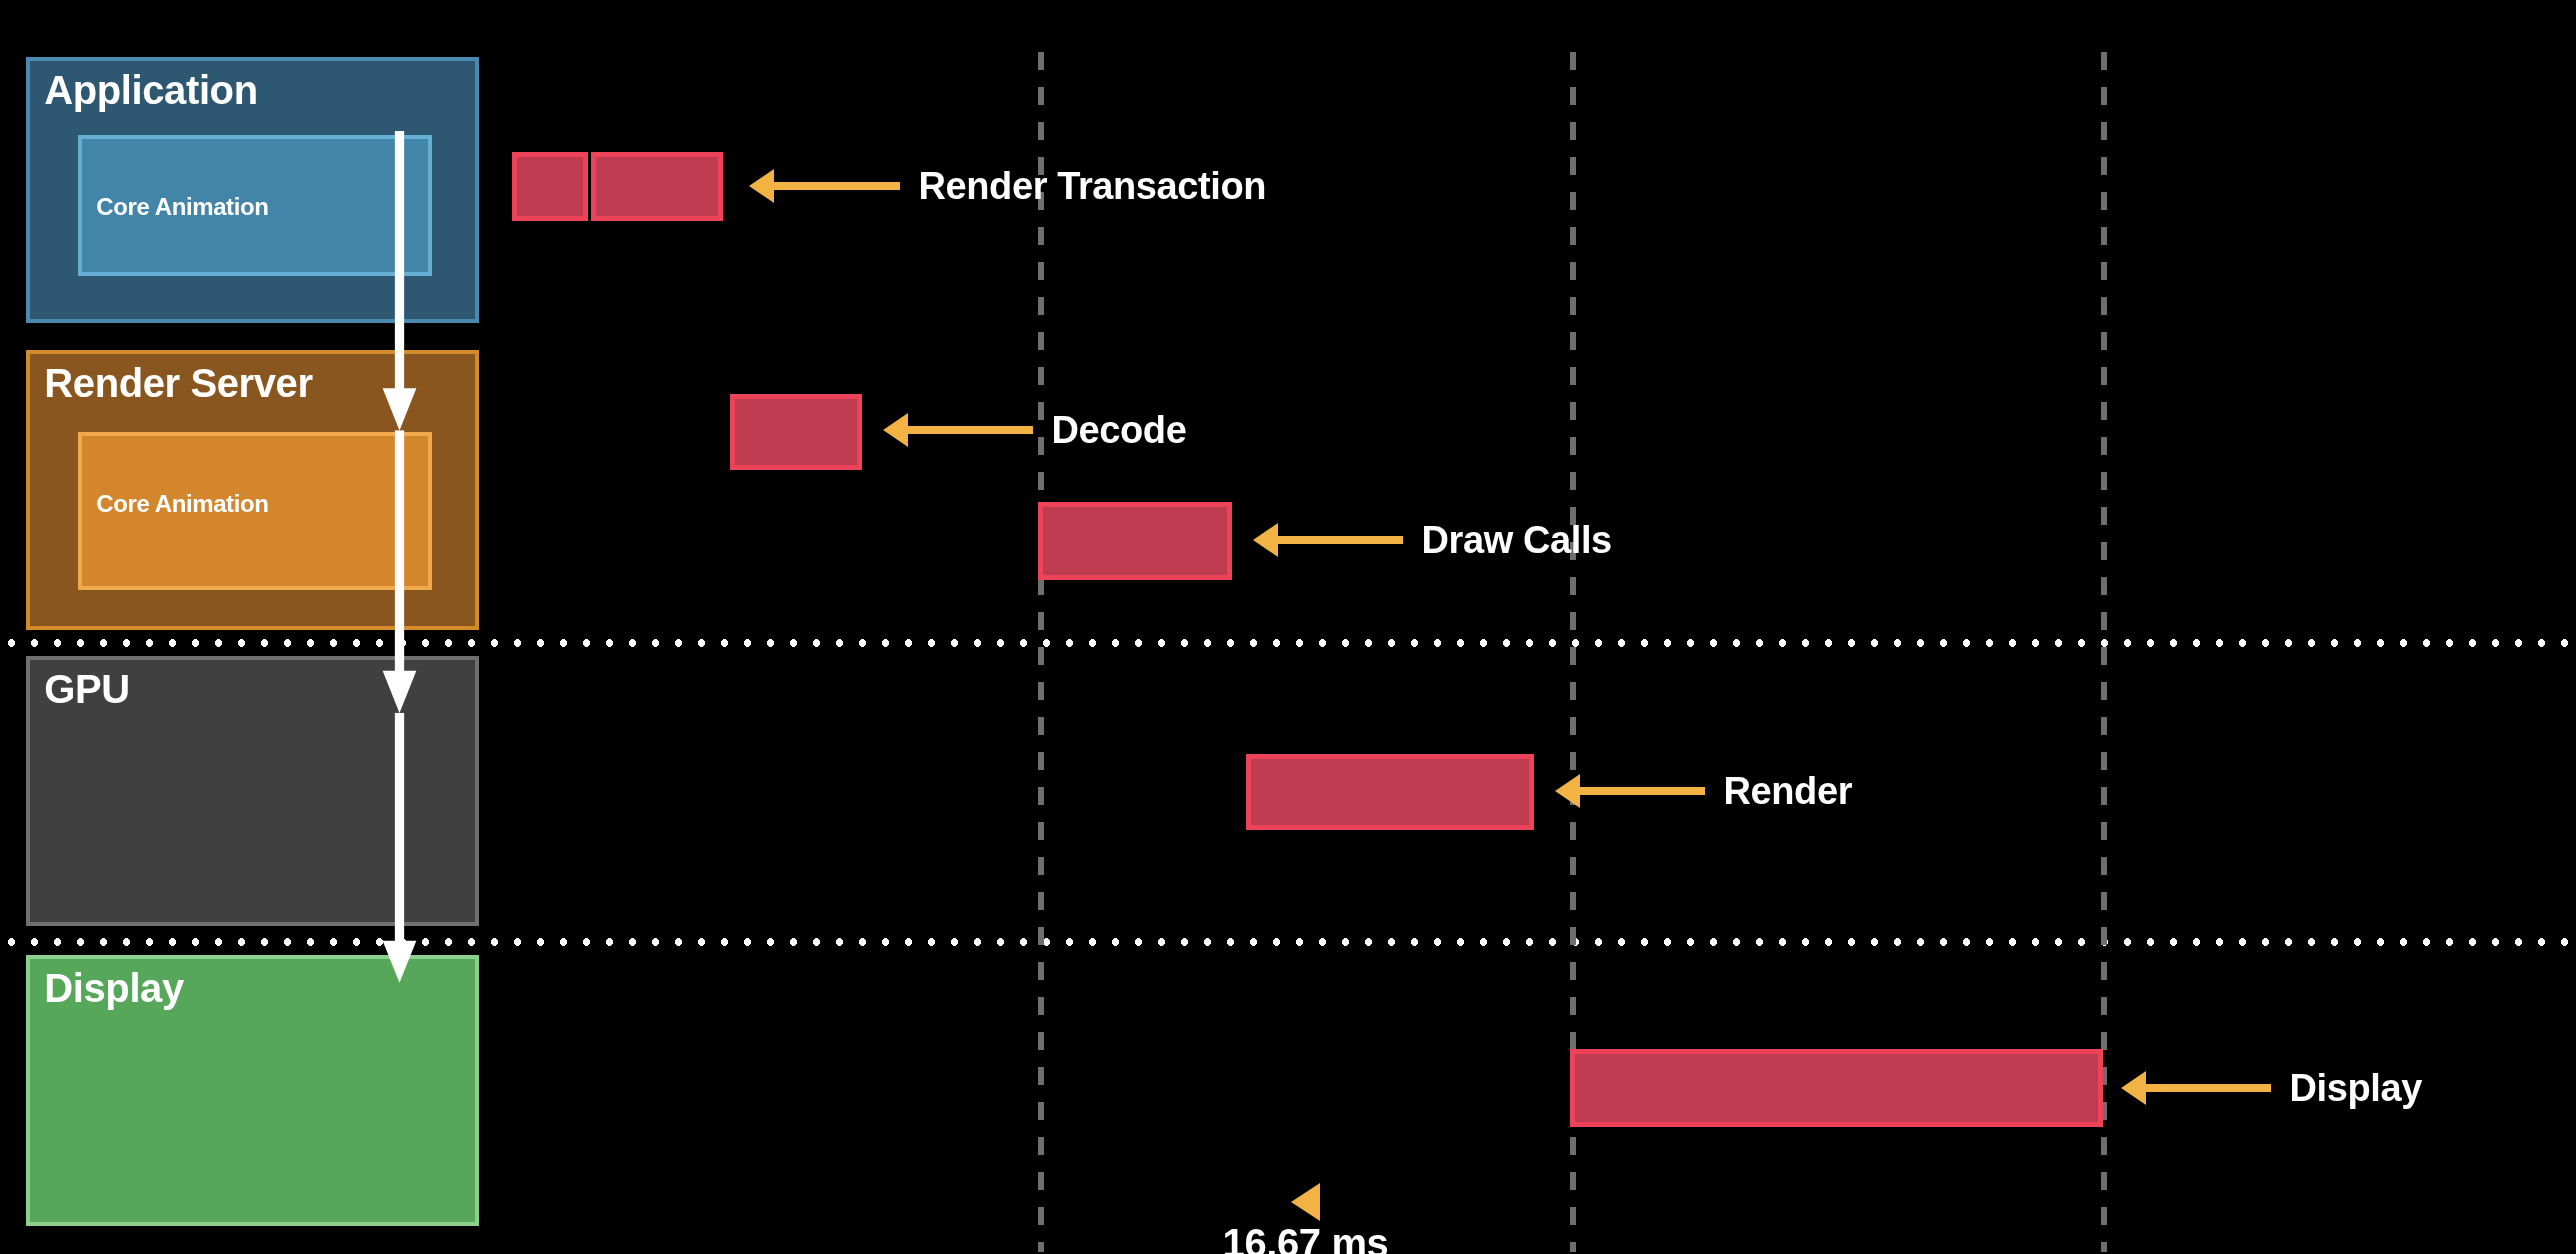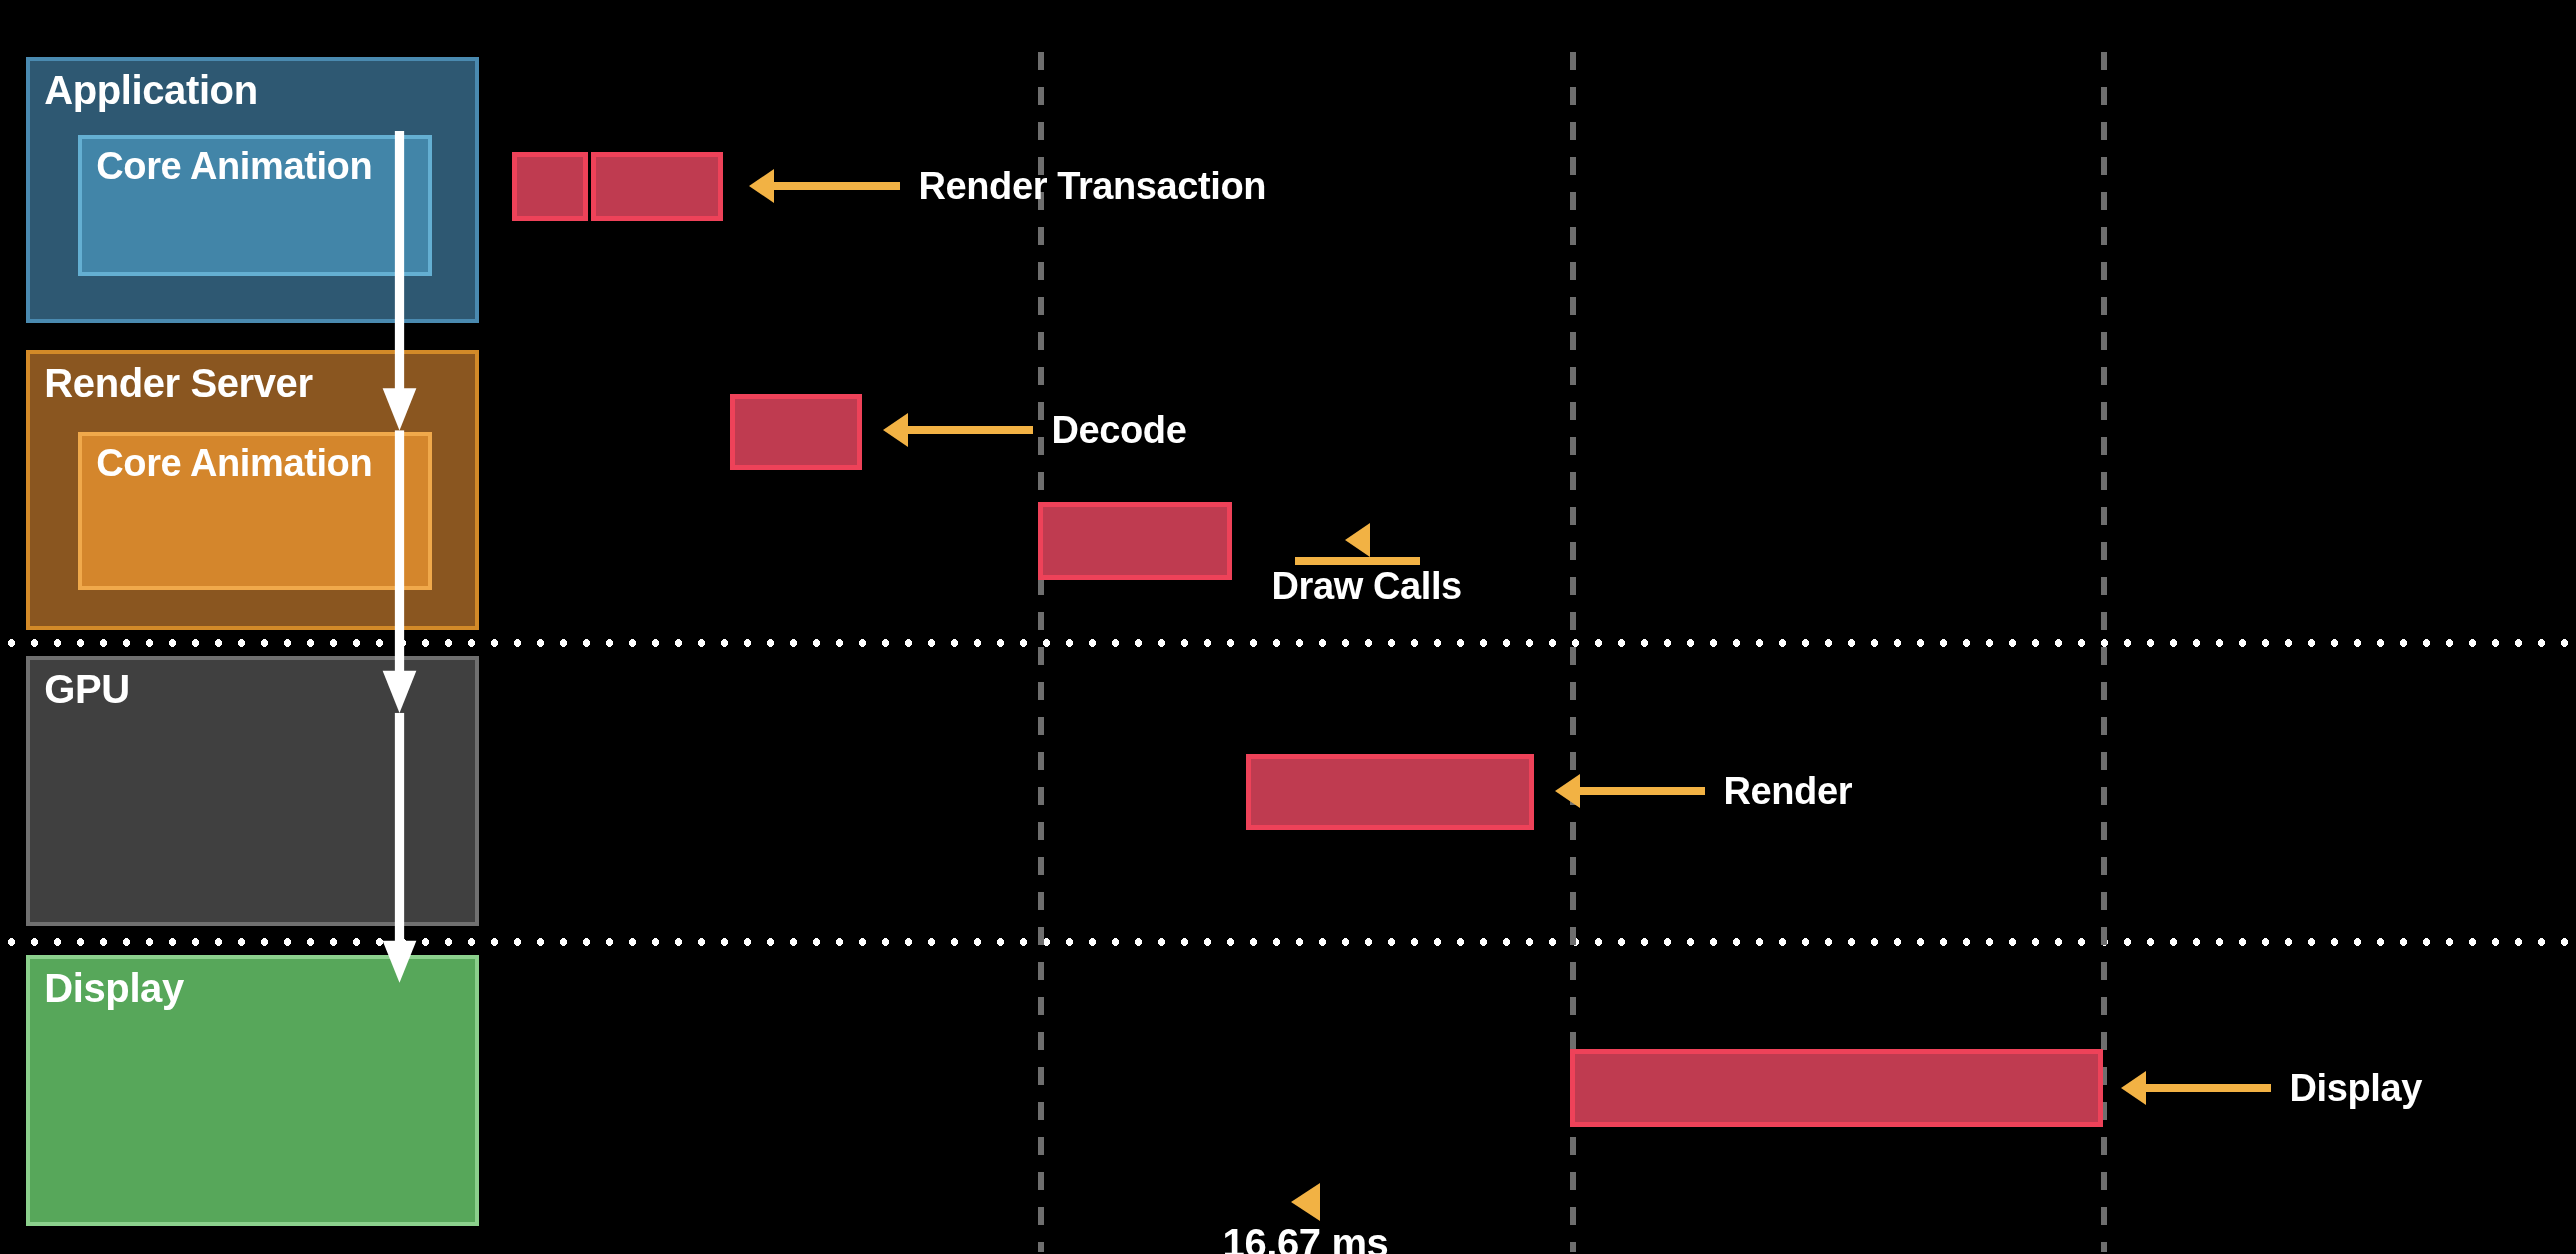--- a/index.html
+++ b/index.html
@@ -36,24 +36,25 @@
   }
   .inner-box {
     position: absolute;
     box-sizing: border-box;
     border-style: solid;
     border-width: 4.2px;
   }
   .inner-title {
     position: absolute;
     color: #ffffff;
-    font-size: 38px;
-    font-weight: bold;
-    letter-spacing: -0.4px;
-    white-space: nowrap;
+    font-size: 24px;
+    font-weight: bold;
+    letter-spacing: -0.4px;
+    white-space: nowrap;
+    margin-top: 48px;
   }
 
   
   .hsep {
     position: absolute;
     left: 0;
     width: 2576px;
     height: 7.6px;
     background-image: radial-gradient(circle closest-side, #ffffff 100%, rgba(0,0,0,0) 100%);
     background-size: 23px 7.6px;
@@ -213,21 +214,21 @@
     <span class="arrow-shaft" style="width:126px;"></span>
     <span class="callout-label">Render Transaction</span>
   </div>
 
   <div class="callout" style="left:883px; top:413px;align-items:center;">
     <span class="arrow-head"></span>
     <span class="arrow-shaft" style="width:125px;"></span>
     <span class="callout-label">Decode</span>
   </div>
 
-  <div class="callout" style="left:1253px; top:523px;flex-direction:column;">
+  <div class="callout" style="left:1253px; top:523px;">
     <span class="arrow-head"></span>
     <span class="arrow-shaft" style="width:125px;"></span>
     <span class="callout-label">Draw Calls</span>
   </div>
 
   <div class="callout" style="left:1555px; top:774px;text-align:center;">
     <span class="arrow-head"></span>
     <span class="arrow-shaft" style="width:125px;"></span>
     <span class="callout-label">Render</span>
   </div>

